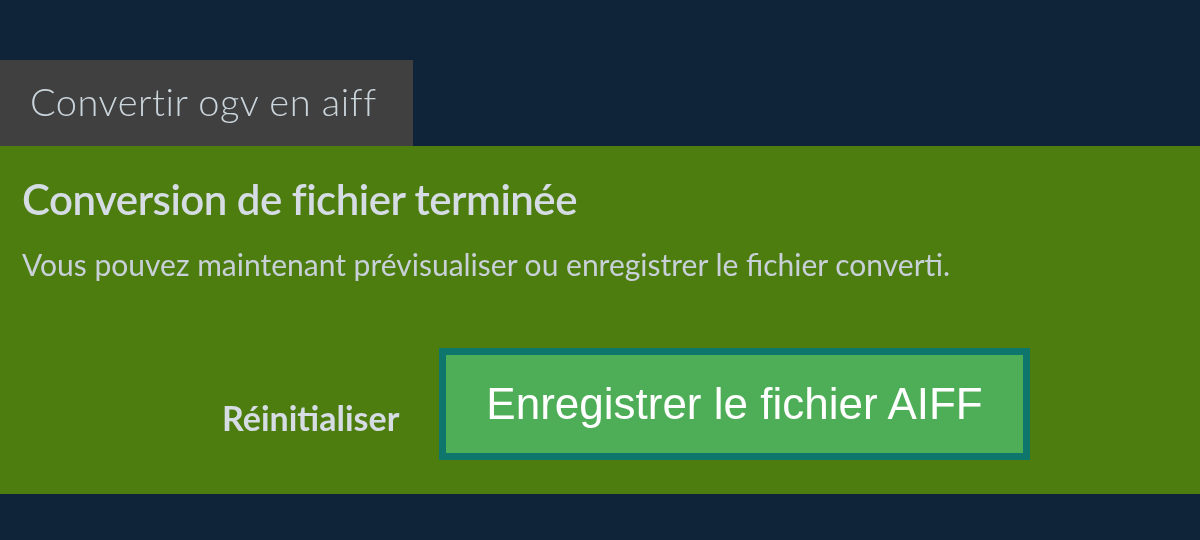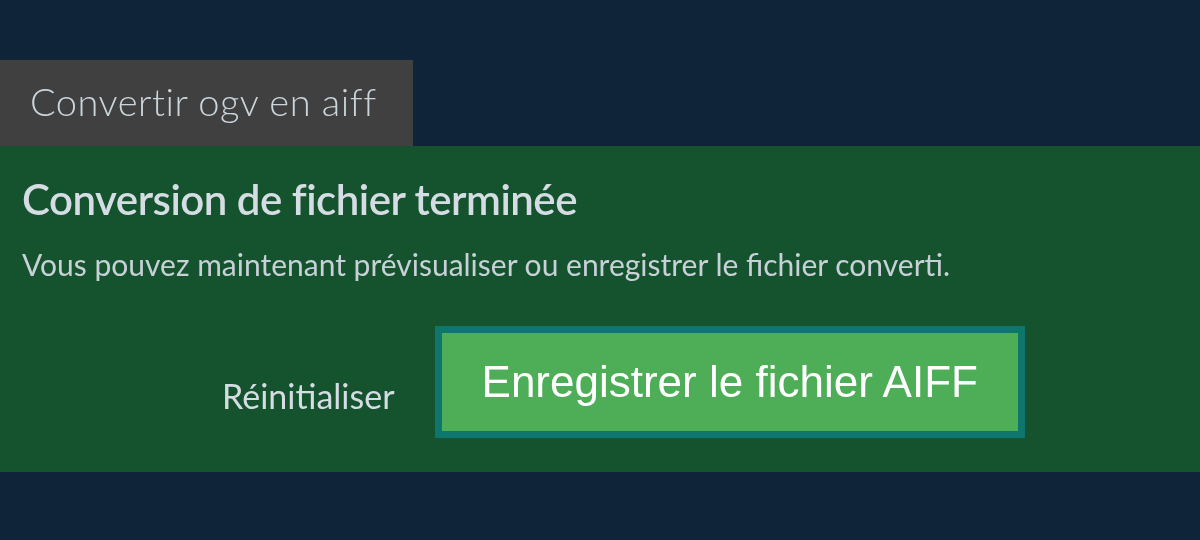--- a/index.html
+++ b/index.html
@@ -28,51 +28,51 @@
     .tab {
       background-color: #404040;
       color: #cbd5dc;
       font-size: 38px;
       font-weight: 300;
       padding: 18px 36px 22px 30px;
       letter-spacing: 0.5px;
     }
     
     .content-panel {
-      background-color: #14532d;
+      background-color: #4d7c0f;
       padding: 28px 8px 34px 22px;
     }
     
     .heading {
       color: #d5dce3;
       font-size: 42px;
       font-weight: 600;
       margin-bottom: 22px;
       letter-spacing: -0.5px;
     }
     
     .description {
       color: #c8d0d8;
       font-size: 30px;
       font-weight: 400;
-      margin-bottom: 44px;
+      margin-bottom: 66px;
     }
     
     .button-row {
       display: flex;
       align-items: center;
       justify-content: flex-start;
       gap: 24px;
       padding-left: 200px;
     }
     
     .reset-link {
       color: #d5dce3;
       font-size: 34px;
-      font-weight: 400;
+      font-weight: 700;
       cursor: pointer;
       margin-right: 16px;
       margin-top: 27px;
     }
     
     .preview-button {
       background-color: #435468;
       color: #e6ebef;
       font-size: 33px;
       font-weight: 400;

